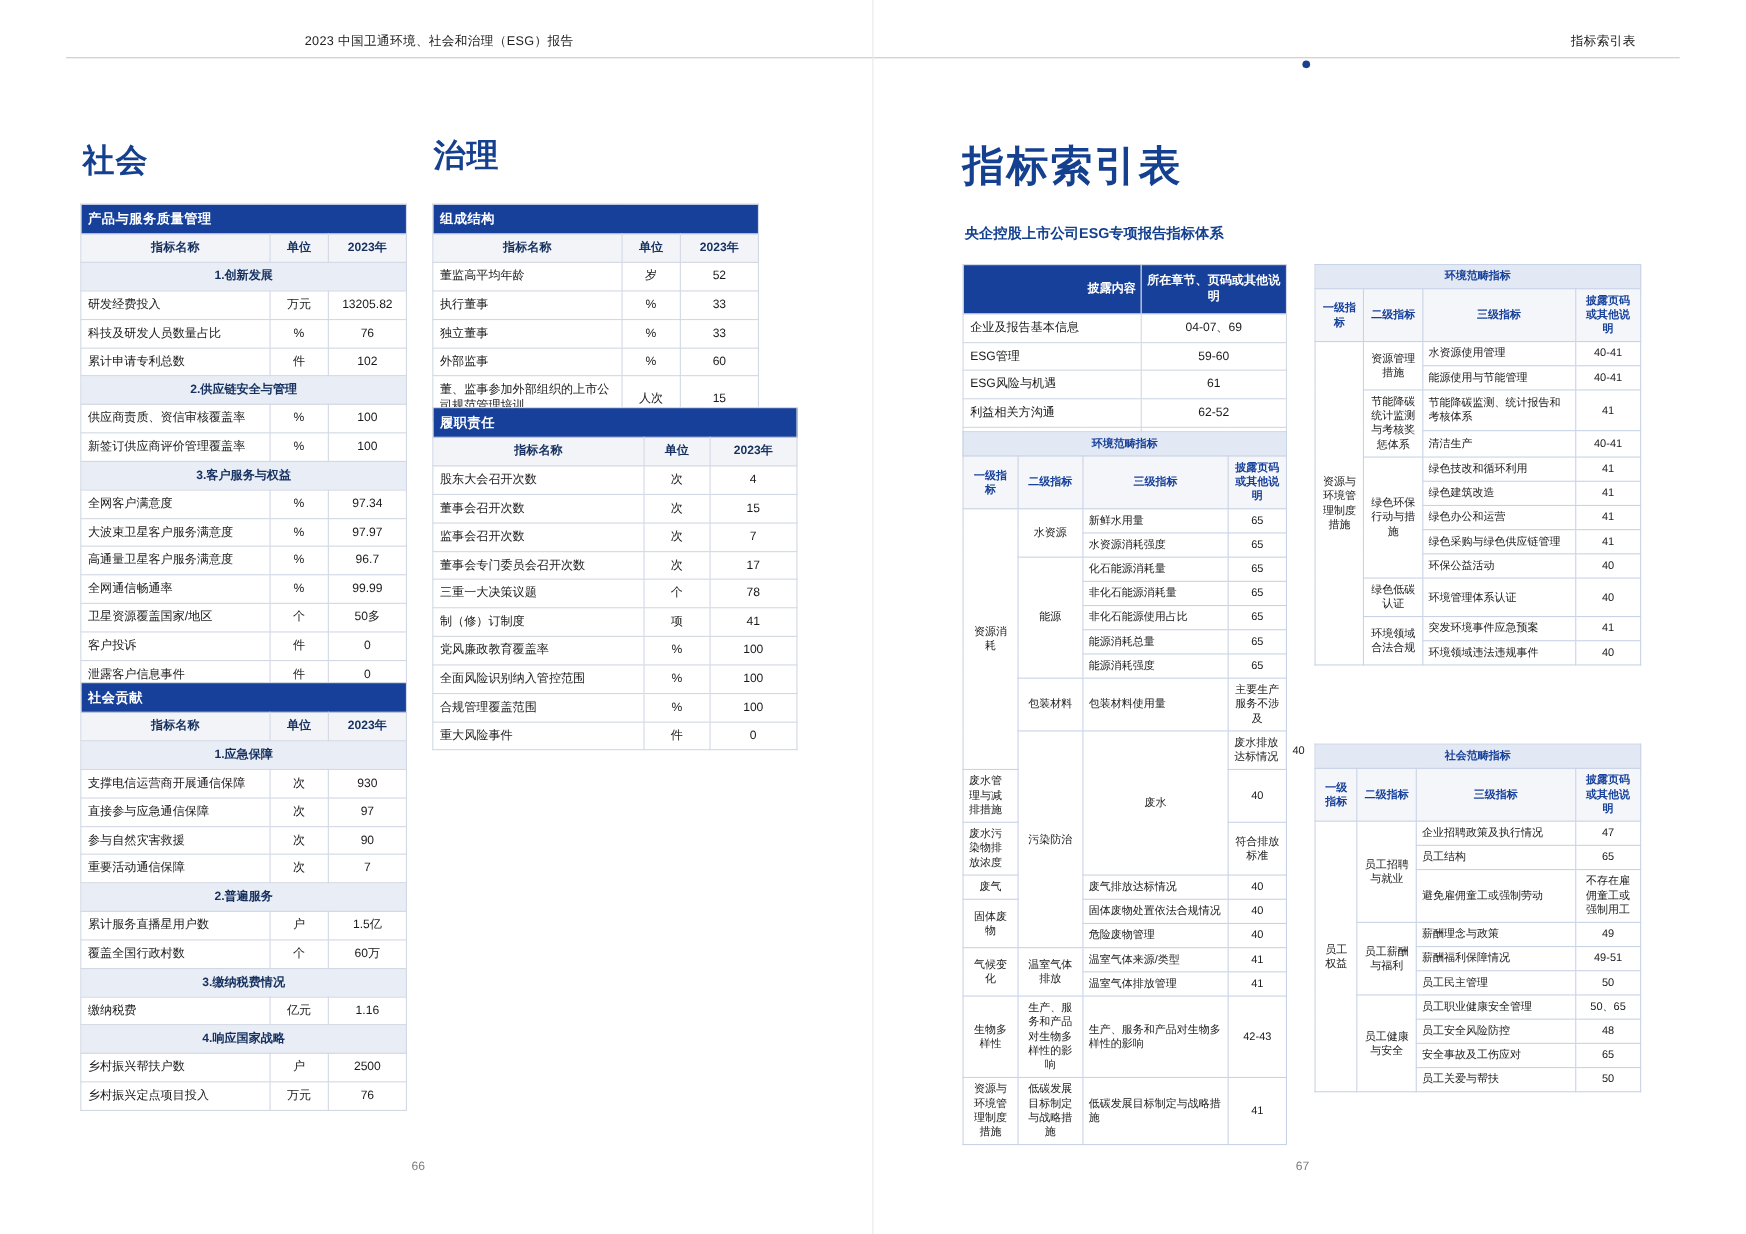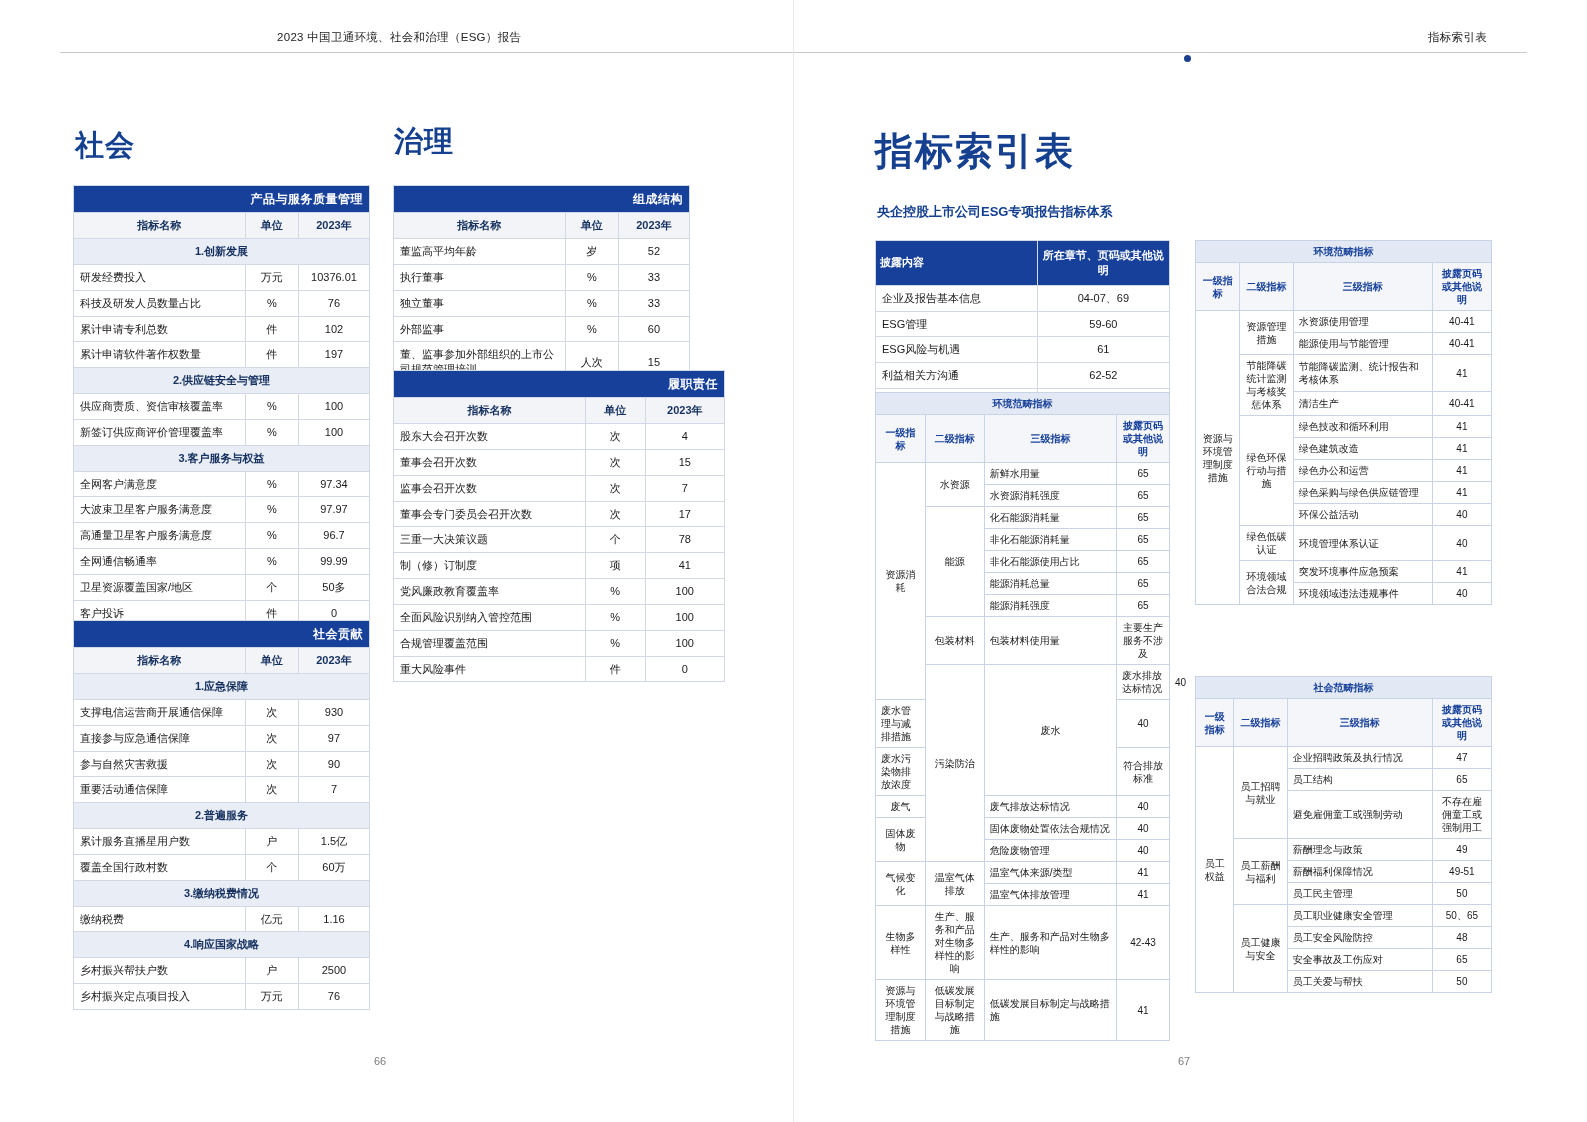--- a/index.html
+++ b/index.html
@@ -24,21 +24,21 @@
 
   
   .sec-title{position:absolute;font-size:29px;font-weight:bold;color:#14408f;letter-spacing:1px;}
   .big-title{position:absolute;font-size:38px;font-weight:bold;color:#14408f;letter-spacing:2px;}
   .sub-title{position:absolute;font-size:13px;font-weight:bold;color:#14408f;}
 
   
   table{border-collapse:collapse;table-layout:fixed;}
   .tbl{position:absolute;font-size:11px;}
   .tbl td,.tbl th{border:1px solid #d2d8e4;padding:5px 6px;vertical-align:middle;line-height:1.35;}
-  .bar{background:#17409a;color:#fff;font-weight:bold;text-align:right;font-size:12px;letter-spacing:.5px;padding:6px 4px;border:1px solid #17409a;margin-top:20px;}
+  .bar{background:#17409a;color:#fff;font-weight:bold;text-align:left;font-size:12px;letter-spacing:.5px;padding:6px 4px;border:1px solid #17409a;margin-top:20px;}
   .hdr td{background:#f2f4f8;font-weight:bold;text-align:center;color:#15305f;}
   .grp td{background:#e9edf5;font-weight:bold;text-align:center;color:#15305f;}
   .c{text-align:center;}
   .l{text-align:left;}
   .lightbar{background:#e3e9f4;color:#17409a;font-weight:bold;text-align:center;font-size:11.5px;padding:6px 4px;border:1px solid #c9d3e6;}
   .th2{background:#f4f6fa;color:#17409a;font-weight:bold;text-align:center;border:1px solid #c9d3e6;}
   .idx td{border:1px solid #c9d3e6;padding:4px 5px;font-size:10px;line-height:1.3;}
 </style>
 </head>
 <body>
@@ -72,36 +72,31 @@
             <td class="c">指标名称</td>
             <td class="c">单位</td>
             <td class="c">2023年</td>
           </tr>
           <tr class="grp">
             <td class="c" colspan="3">1.创新发展</td>
           </tr>
           <tr>
             <td class="l">研发经费投入</td>
             <td class="c">万元</td>
-            <td class="c">10376.01</td>
+            <td class="c">13205.82</td>
           </tr>
           <tr>
             <td class="l">科技及研发人员数量占比</td>
             <td class="c">%</td>
             <td class="c">76</td>
           </tr>
           <tr>
             <td class="l">累计申请专利总数</td>
             <td class="c">件</td>
             <td class="c">102</td>
-          </tr>
-          <tr>
-            <td class="l">累计申请软件著作权数量</td>
-            <td class="c">件</td>
-            <td class="c">197</td>
           </tr>
           <tr class="grp">
             <td class="c" colspan="3">2.供应链安全与管理</td>
           </tr>
           <tr>
             <td class="l">供应商责质、资信审核覆盖率</td>
             <td class="c">%</td>
             <td class="c">100</td>
           </tr>
           <tr>
@@ -341,21 +336,21 @@
   </div>
 
   <div class="tbl" style="left:875px;top:240px;width:295px;">
     <table id="tdis" style="width:295px;">
         <colgroup>
           <col style="width: 55%;">
           <col style="width: 45%;">
         </colgroup>
         <tbody>
           <tr class="hdrow">
-            <td style="background: rgb(23, 64, 154); color: rgb(255, 255, 255); font-weight: bold; text-align: left; padding: 7px 4px;">披露内容</td>
+            <td style="background: rgb(23, 64, 154); color: rgb(255, 255, 255); font-weight: bold; text-align: right; padding: 7px 4px;">披露内容</td>
             <td style="background: rgb(23, 64, 154); color: rgb(255, 255, 255); font-weight: bold; text-align: center; padding: 7px 4px;">所在章节、页码或其他说明</td>
           </tr>
           <tr>
             <td class="l">企业及报告基本信息</td>
             <td class="c">04-07、69</td>
           </tr>
           <tr>
             <td class="l">ESG管理</td>
             <td class="c">59-60</td>
           </tr>

